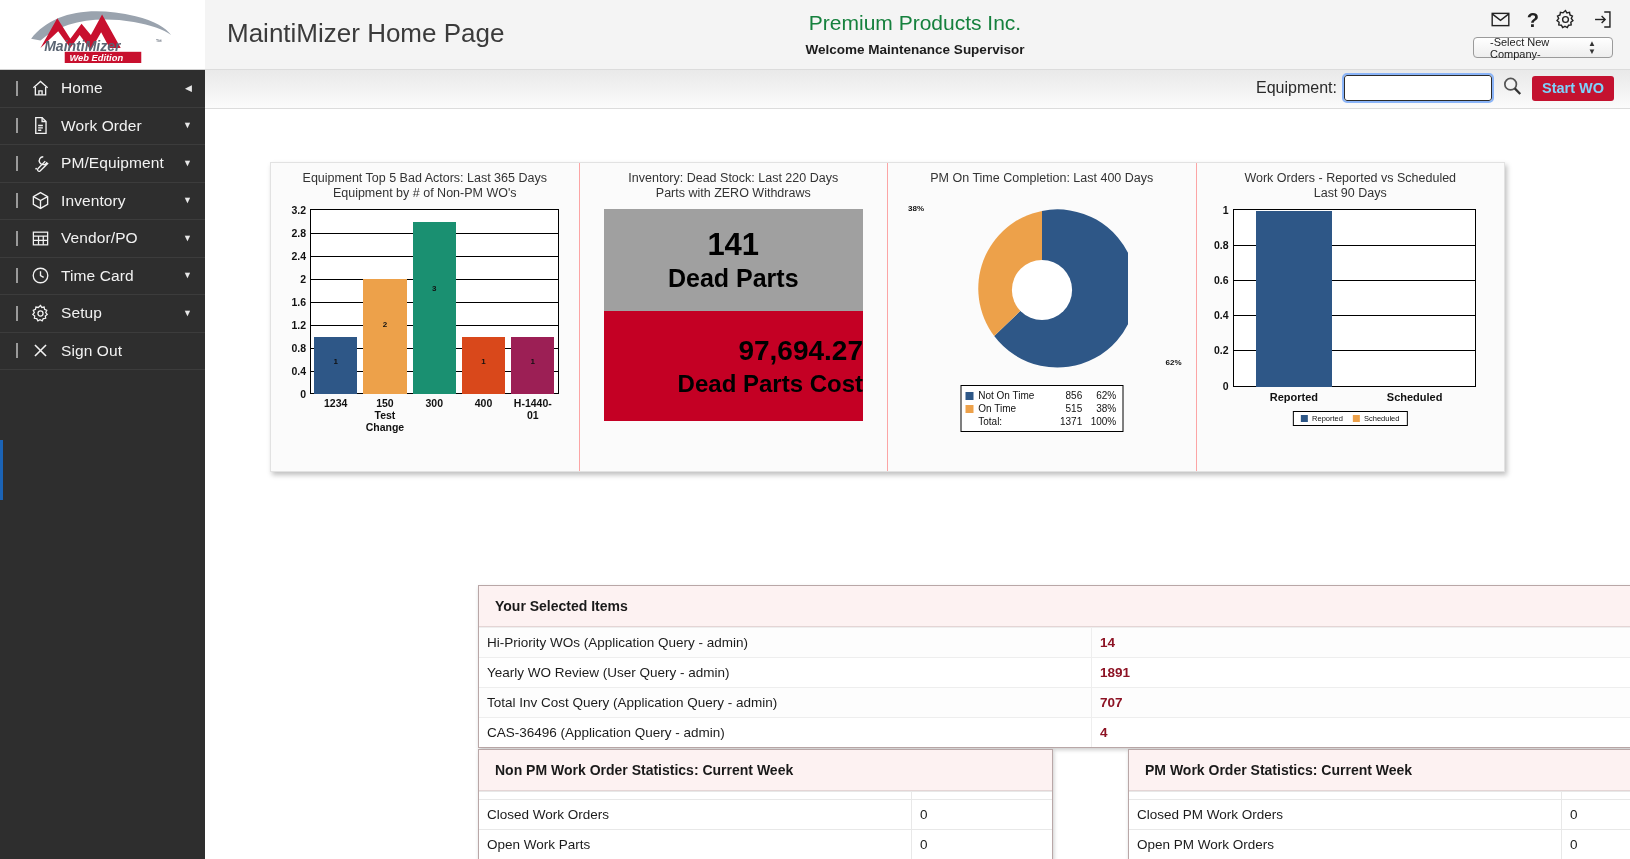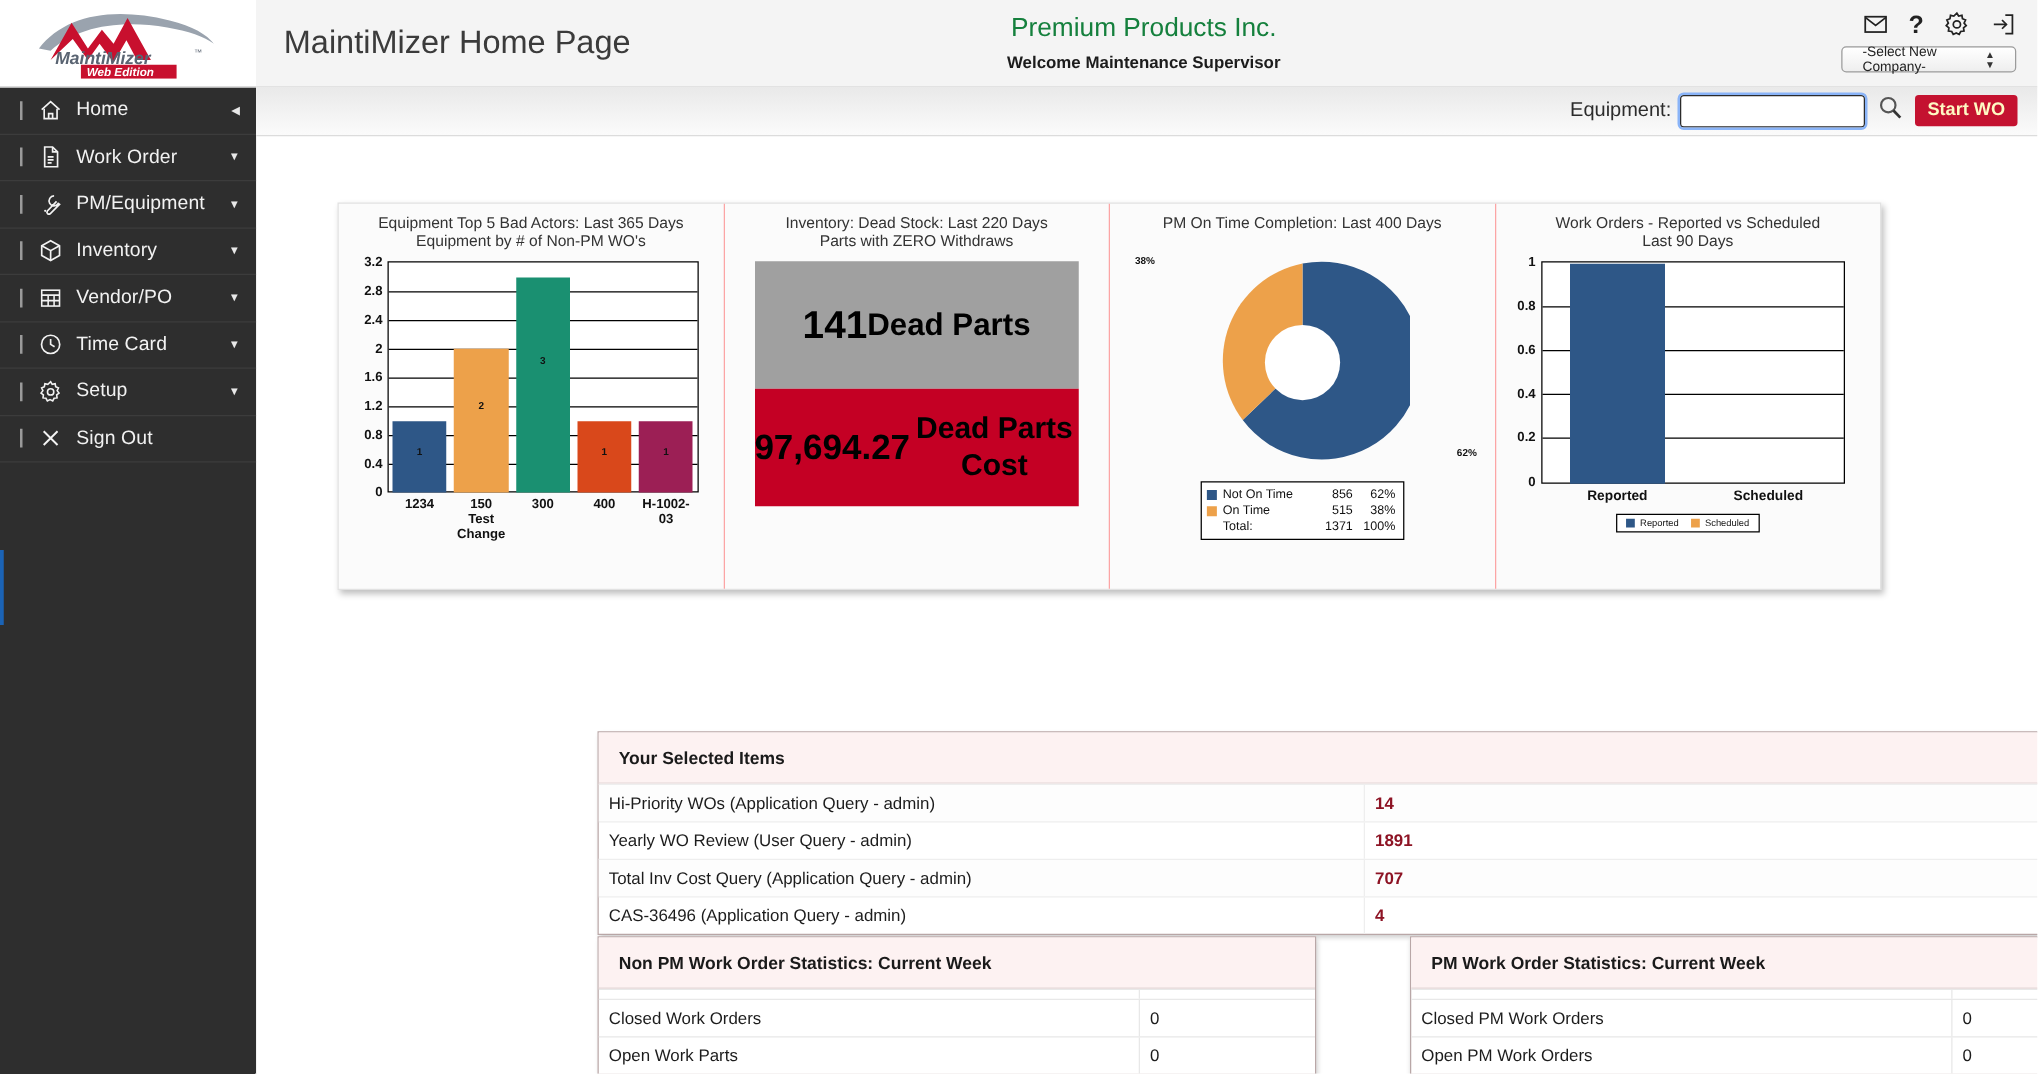--- a/index.html
+++ b/index.html
@@ -104,21 +104,21 @@
   .eq-label { font-size: 16px; color: #2b2b2b; }
   .eq-input {
     width: 148px; height: 26px;
     border: 1px solid #2b2b2b; border-radius: 3px;
     outline: 2px solid #8ab4f8; outline-offset: 0px;
     background: #ffffff; font-size: 13px;
     padding: 0 4px; font-family: "Liberation Sans", sans-serif;
   }
   .mag-btn { cursor: pointer; display: block; margin: 0 2px; }
   .start-wo {
-    background: #c41230; color: #fef9c3;
+    background: #c41230; color: #7dd3fc;
     font-size: 14.5px; font-weight: bold;
     padding: 4px 10px 5px; border: none; border-radius: 3px;
     cursor: pointer; font-family: "Liberation Sans", sans-serif;
   }
 
   .content { position: relative; height: 750px; overflow: hidden; }
 
   
   .chart-strip {
     position: absolute; left: 65px; top: 53px;
@@ -165,25 +165,25 @@
     display: flex; justify-content: space-around;
   }
   .bc1-xl {
     width: 17.5%; text-align: center;
     font-size: 10.5px; font-weight: bold; color: #111;
   }
   .bc1-xl span { display: block; }
 
   
   .ds-grey, .ds-red {
-    margin: 0 18px; display: flex; flex-direction: row;
+    margin: 0 18px; display: flex; flex-direction: column;
     align-items: center; justify-content: center; text-align: center;
   }
   .ds-grey { background: #a0a0a0; height: 102px; margin-top: 8px; }
-  .ds-red  { background: #c40024; height: 94px; }
+  .ds-red  { background: #c40024; height: 110px; align-items: flex-end; }
   .ds-n { font-size: 31px; font-weight: bold; color: #000; line-height: 36px; }
   .ds-t { font-size: 25px; font-weight: bold; color: #000; line-height: 30px; }
   .ds-red .ds-n { font-size: 28px; }
   .ds-red .ds-t { font-size: 24px; }
 
   
   .donut-wrap { position: relative; height: 250px; }
   .donut { position: absolute; left: 50%; top: 14px; transform: translateX(-50%); }
   .pct-left  { position: absolute; left: 14px; top: 14px; font-size: 8px; font-weight: bold; color: #111; }
   .pct-right { position: absolute; right: 8px; top: 168px; font-size: 8px; font-weight: bold; color: #111; }
@@ -495,21 +495,21 @@
                 <span>Test</span>
                 <span>Change</span>
               </div>
               <div class="bc1-xl">
                   <span>300</span>
                 </div>
               <div class="bc1-xl">
                   <span>400</span>
                 </div>
               <div class="bc1-xl">
-                  <span>H-1002-03</span>
+                  <span>H-1440-01</span>
                 </div>
             </div>
           </div>
         </div>
 
         <div class="chart-cell">
           <div class="chart-title">
             <div>Inventory: Dead Stock: Last 220 Days</div>
             <div>Parts with ZERO Withdraws</div>
           </div>

